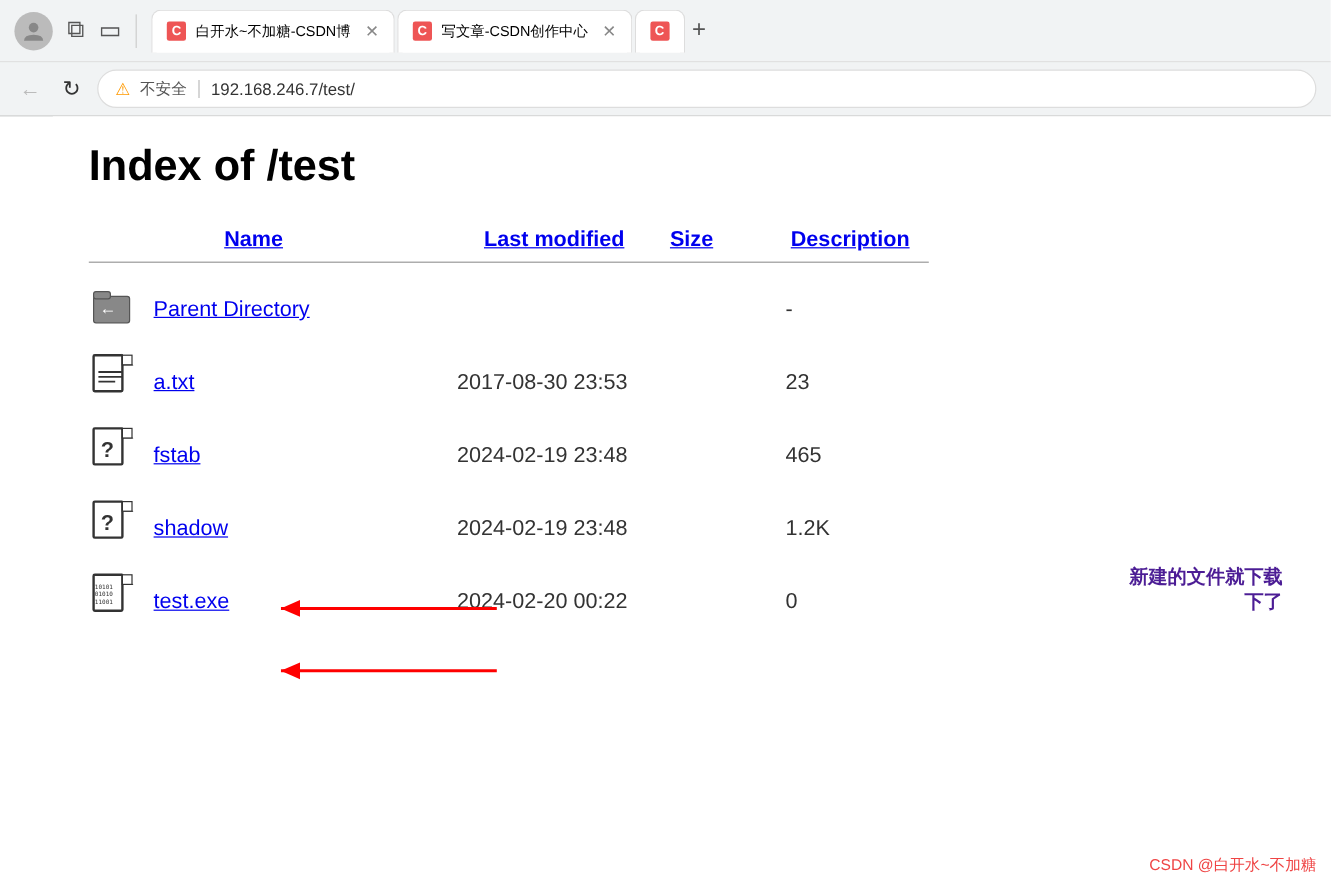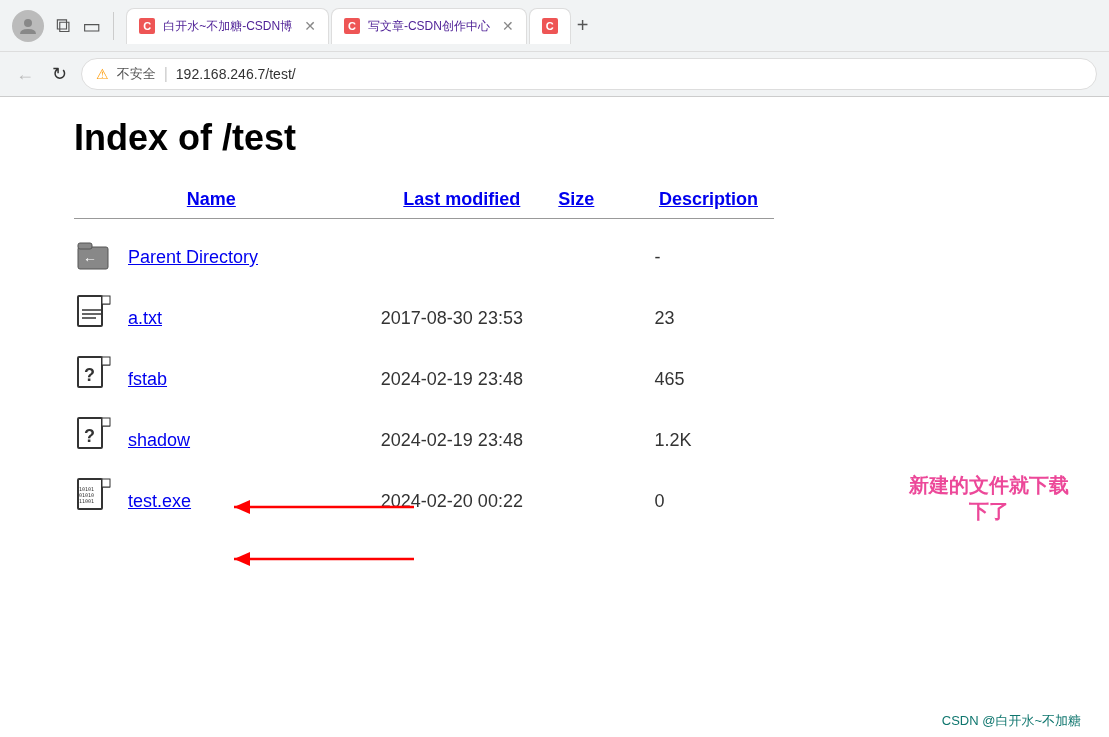--- a/index.html
+++ b/index.html
@@ -78,21 +78,21 @@
       border-radius: 2px;
       display: flex; align-items: center; justify-content: center;
       font-size: 11px;
       color: #fff;
       font-weight: bold;
       flex-shrink: 0;
     }
 
     .tab-title {
       font-size: 12px;
-      color: #4c1d95;
+      color: #000000;
       white-space: nowrap;
       overflow: hidden;
       text-overflow: ellipsis;
       max-width: 150px;
     }
 
     .tab-close {
       font-size: 14px;
       color: #888;
       cursor: pointer;
@@ -235,34 +235,34 @@
     .file-icon-svg {
       width: 38px;
       height: 44px;
     }
 
     
     .annotation {
       position: absolute;
       right: 40px;
       top: 385px;
-      color: #ec4899;
-      font-size: 20px;
+      color: #4c1d95;
+      font-size: 16px;
       font-weight: bold;
       font-family: Arial, sans-serif;
       line-height: 1.3;
-      text-align: center;
+      text-align: right;
     }
 
     .csdn-watermark {
       position: absolute;
       bottom: 8px;
-      right: 28px;
+      right: 12px;
       font-size: 13px;
-      color: #0f766e;
+      color: #ef4444;
     }
   </style>
 </head>
 <body>
 
 <div class="browser-chrome">
 
   <div class="browser-top-bar">
     <div class="profile-icon">
       <svg width="20" height="20" viewBox="0 0 20 20">

